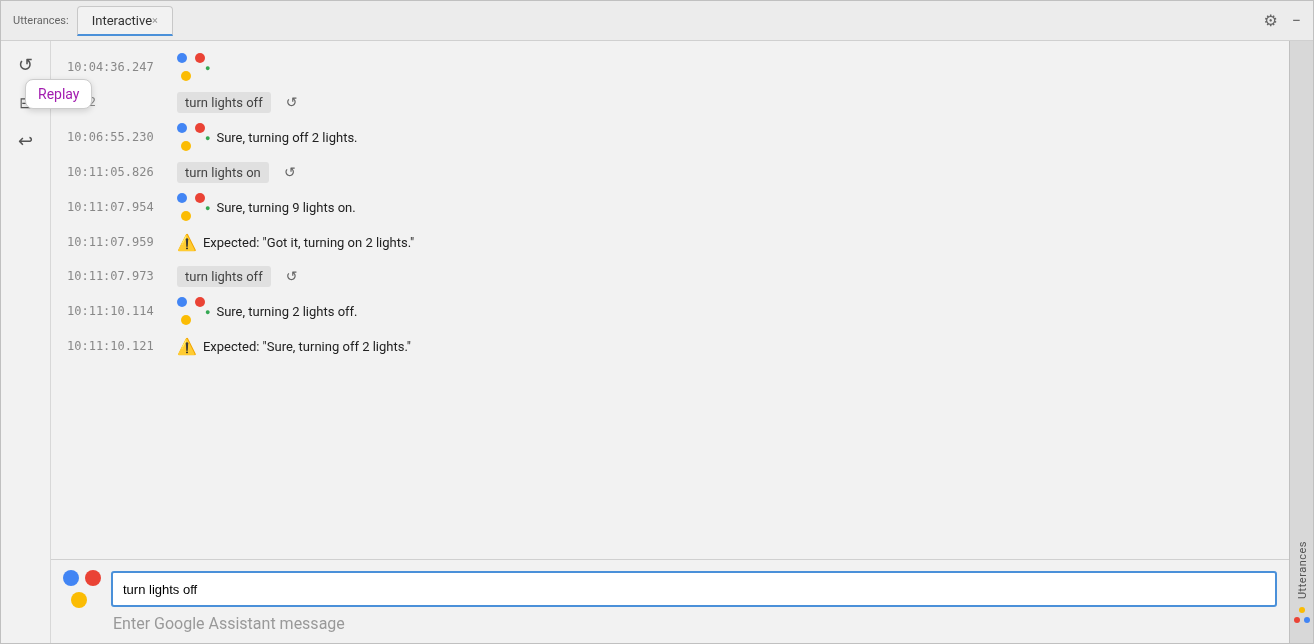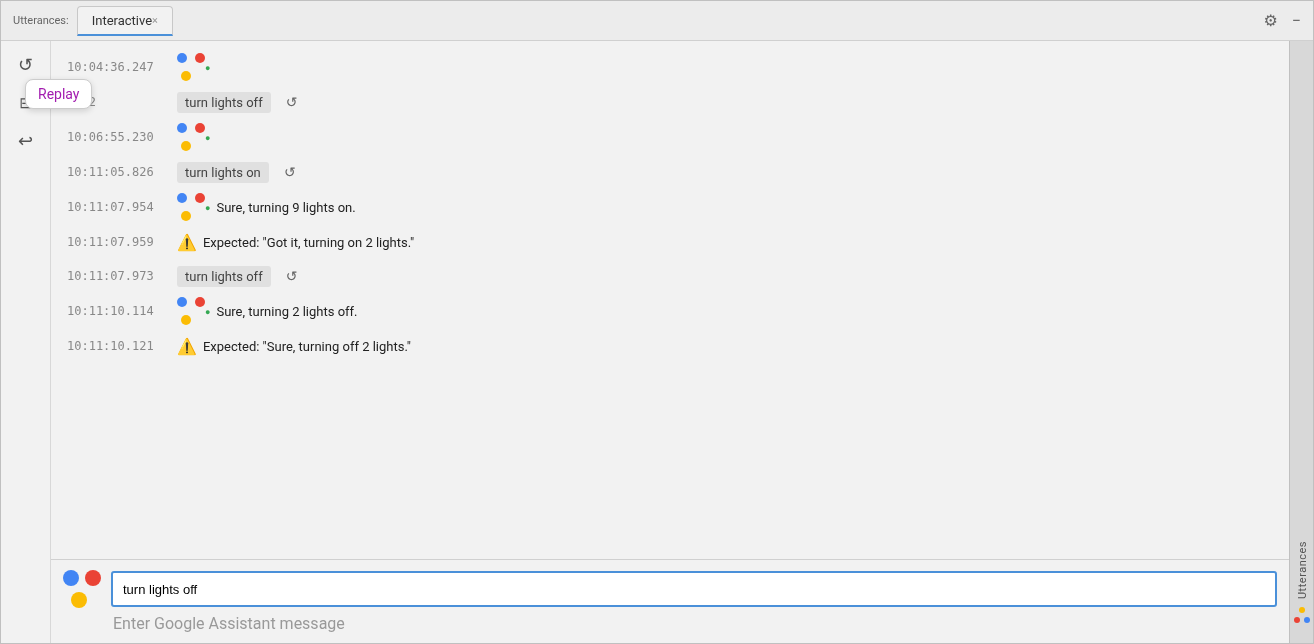--- a/index.html
+++ b/index.html
@@ -319,20 +319,21 @@
         </div>
 
         <div class="message-row">
           <span class="timestamp">10:06:55.230</span>
           <div class="ga-dots">
             <div class="ga-dot blue"></div>
             <div class="ga-dot red" style="top:0;right:0;left:auto;"></div>
             <div class="ga-dot yellow" style="bottom:0;left:4px;top:auto;"></div>
           </div>
           <span style="margin-right:6px; color:#34a853; font-size:9px; margin-top:2px;">●</span>
+          <span class="message-text">Sure, turning off 2 lights.</span>
         </div>
 
         <div class="message-row">
           <span class="timestamp">10:11:05.826</span>
           <span class="user-utterance-box">turn lights on</span>
           <button class="replay-btn">↺</button>
         </div>
 
         <div class="message-row">
           <span class="timestamp">10:11:07.954</span>

